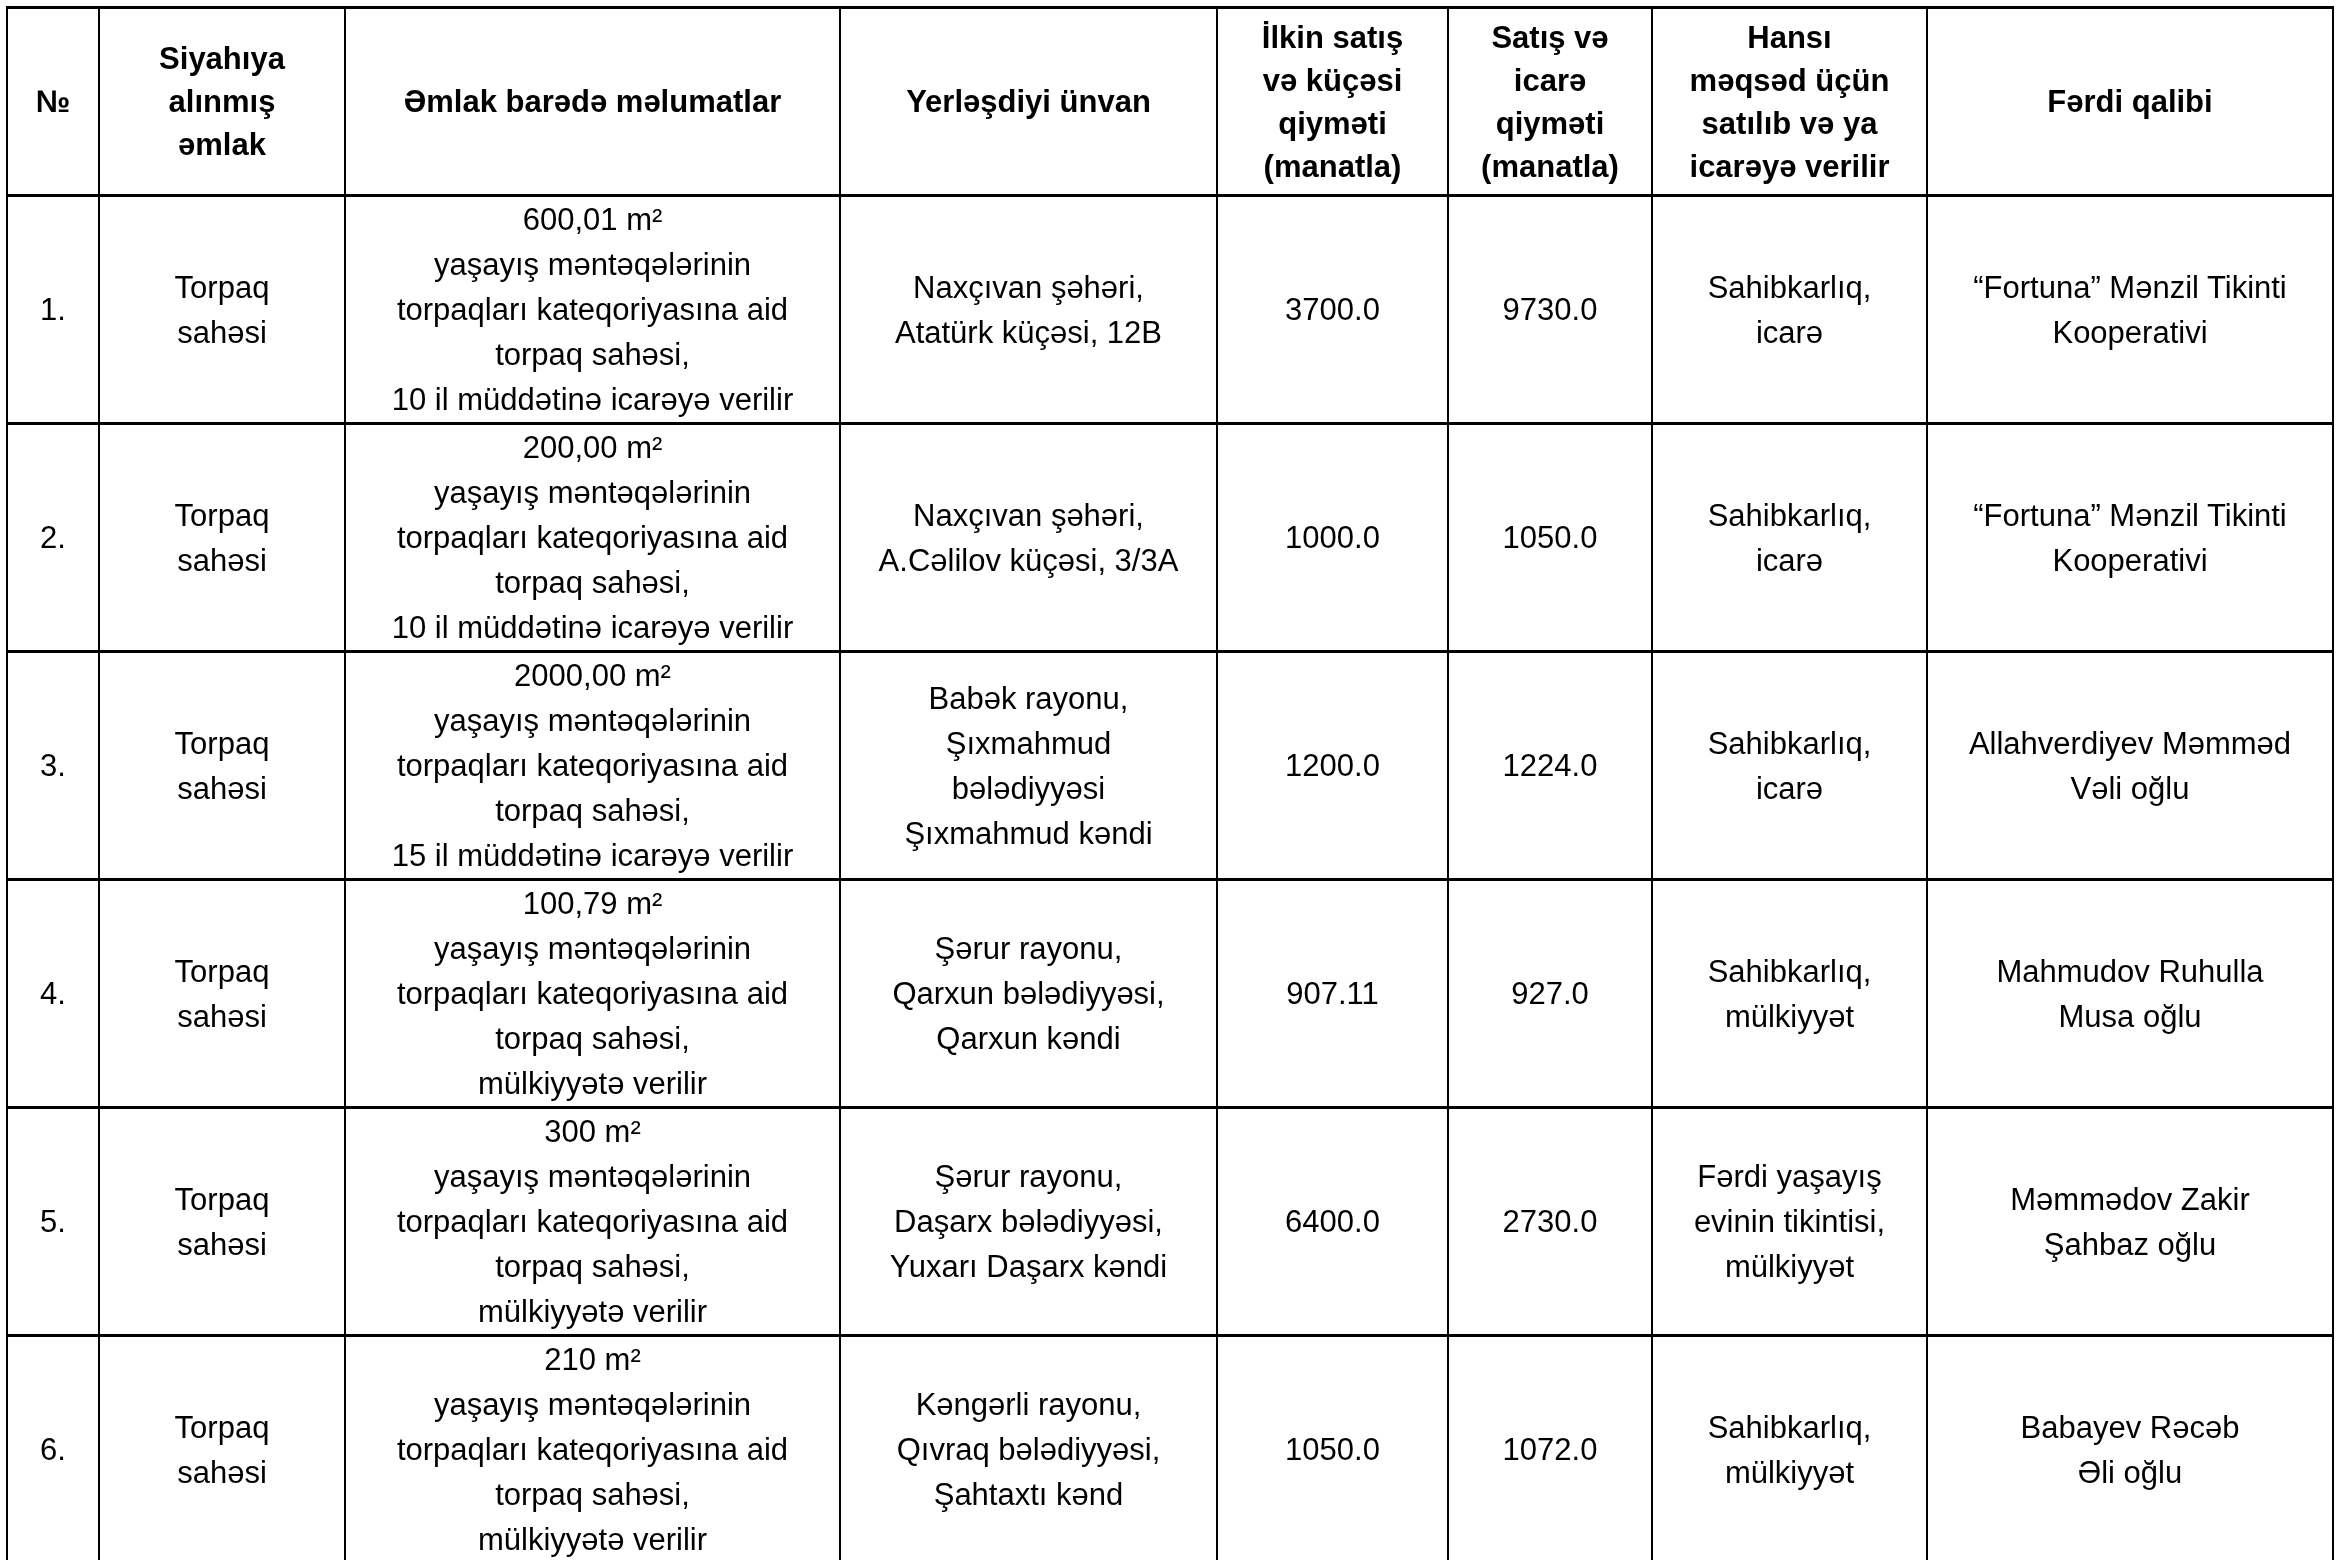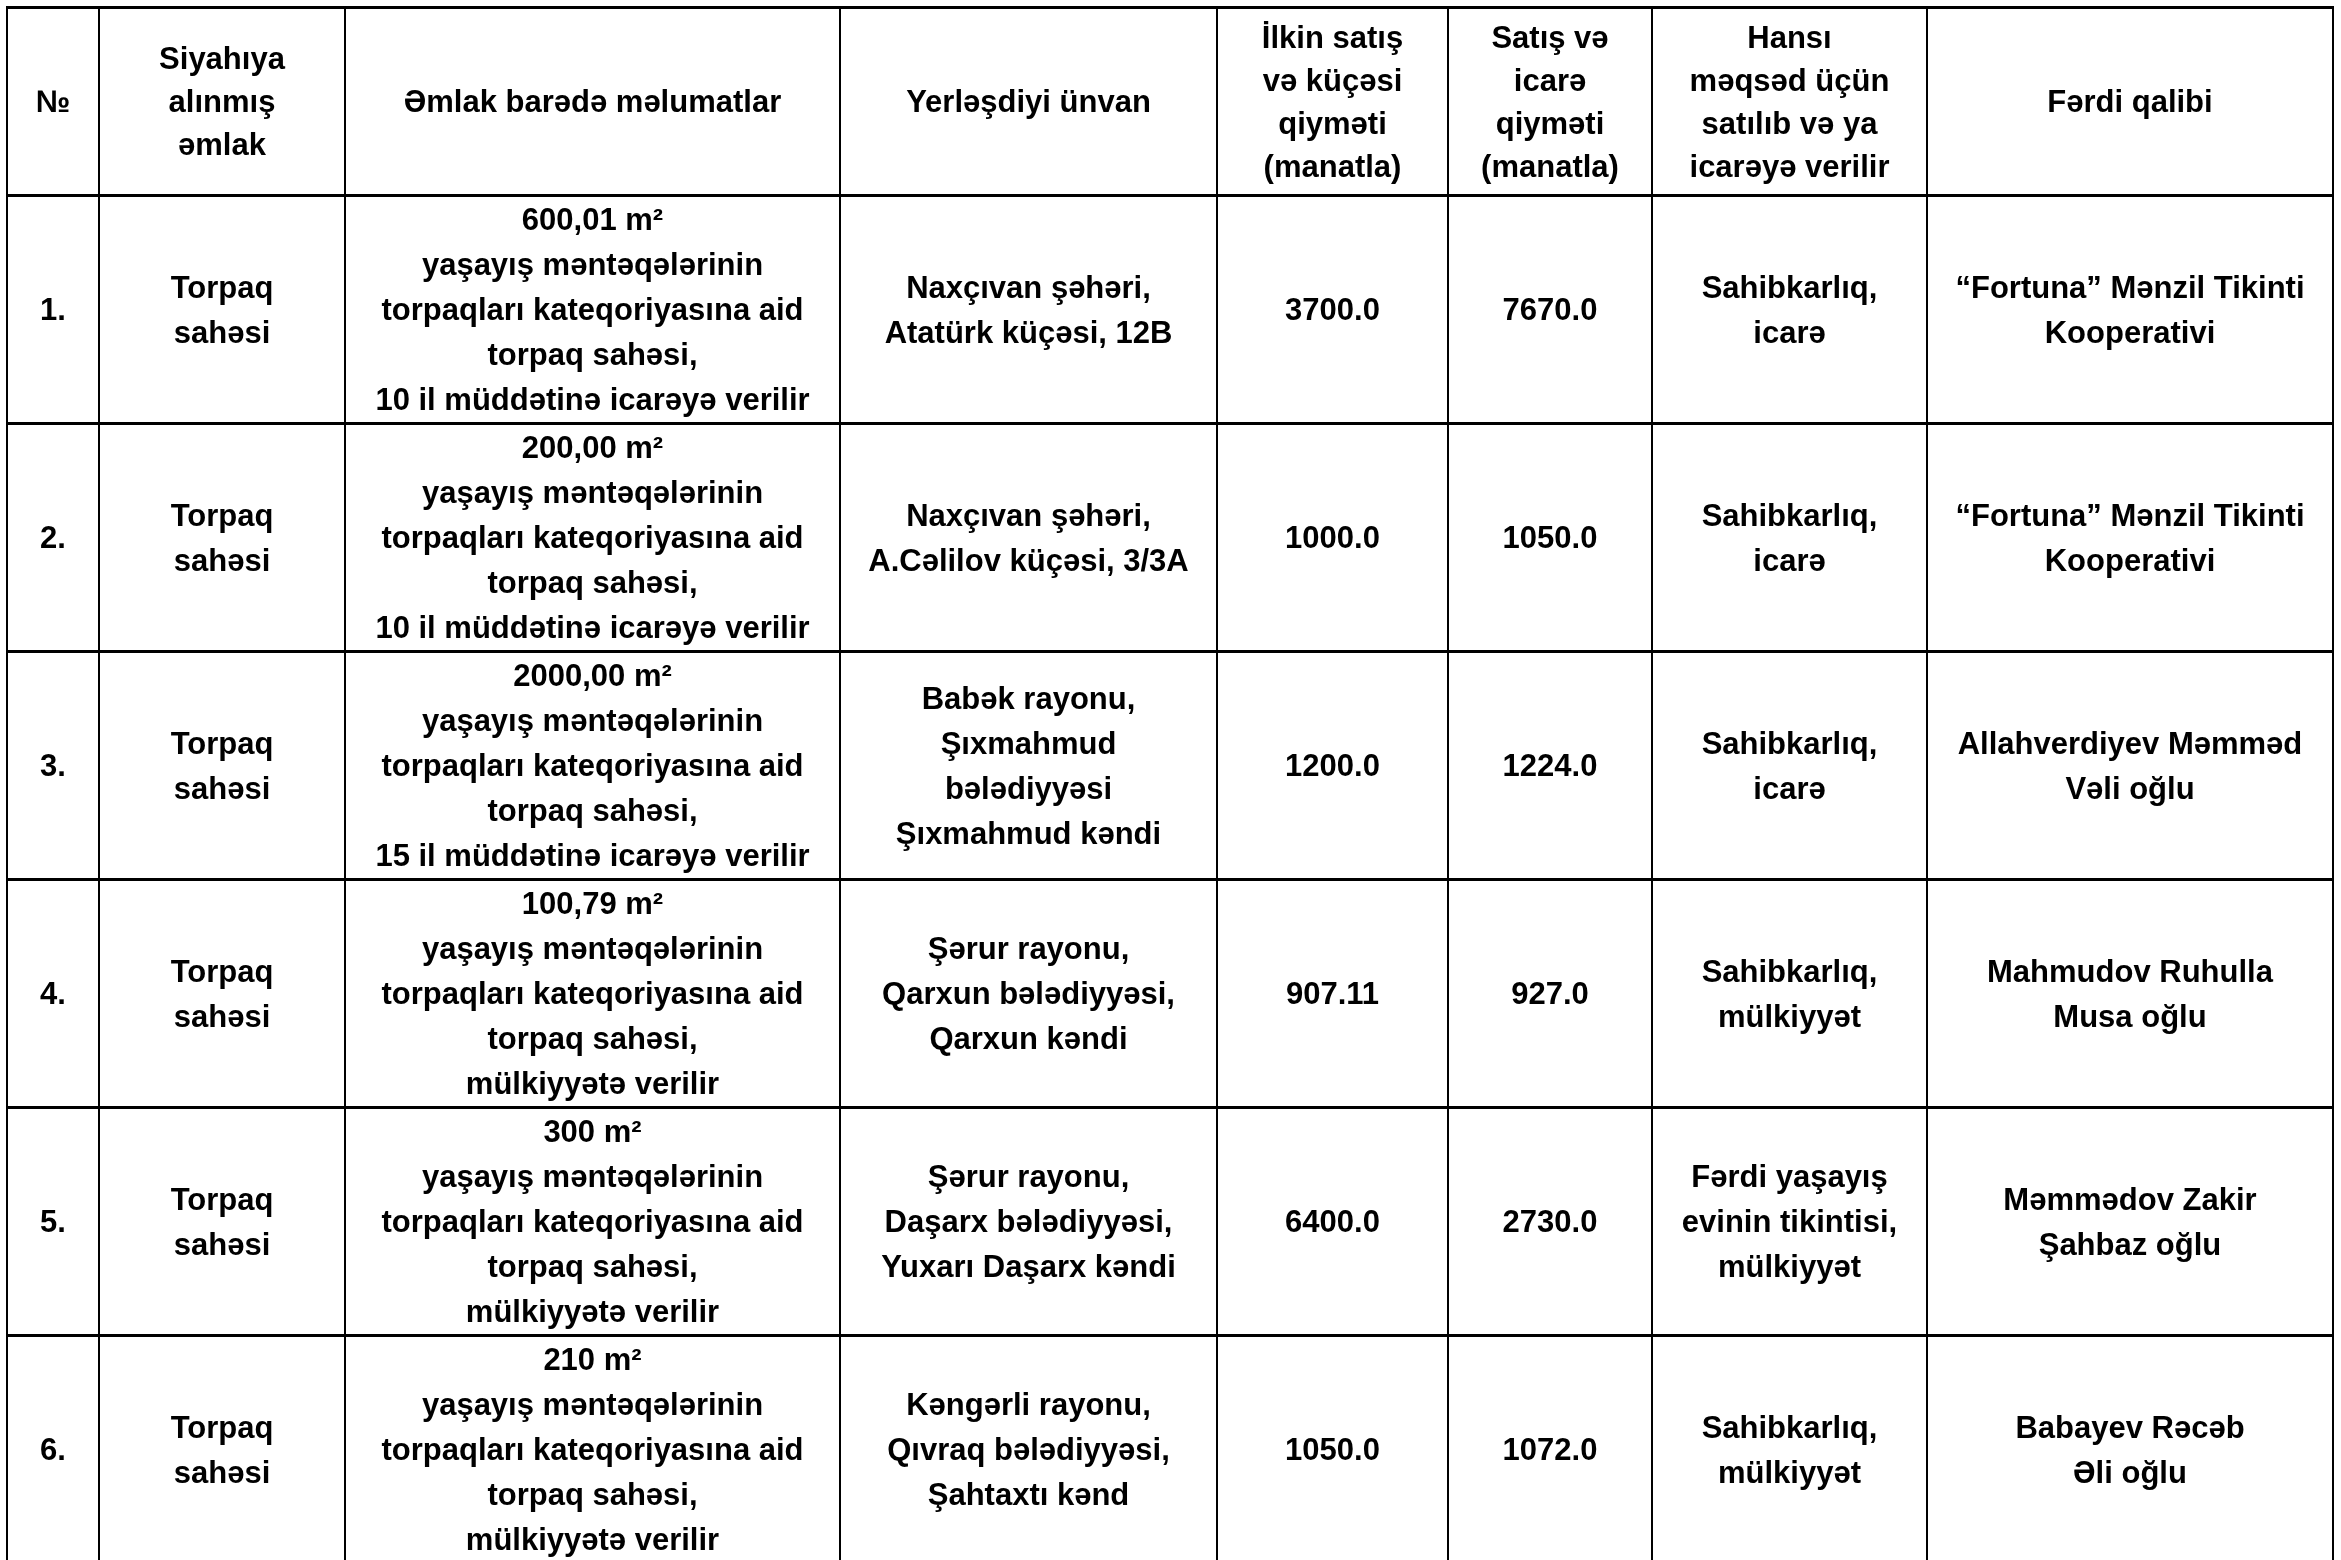--- a/index.html
+++ b/index.html
@@ -27,21 +27,21 @@
     border-right: 2.2px solid #000;
     border-top: 3.7px solid #000;
     border-bottom: 3.7px solid #000;
     text-align: center;
     vertical-align: middle;
     white-space: pre-line;
     font-size: 31px;
     line-height: 45px;
     padding: 0 4.5px;
     overflow: hidden;
-    font-weight: bold;
+    font-weight: normal;
   }
   table.auction thead th {
     font-weight: bold;
     height: 185px;
     line-height: 43px;
   }
   table.auction tbody tr {
     height: 222px;
   }
 </style>
@@ -89,21 +89,21 @@
         <td>Torpaq
 sahəsi</td>
         <td>600,01 m²
 yaşayış məntəqələrinin
 torpaqları kateqoriyasına aid
 torpaq sahəsi,
 10 il müddətinə icarəyə verilir</td>
         <td>Naxçıvan şəhəri,
 Atatürk küçəsi, 12B</td>
         <td>3700.0</td>
-        <td>7670.0</td>
+        <td>9730.0</td>
         <td>Sahibkarlıq,
 icarə</td>
         <td>“Fortuna” Mənzil Tikinti
 Kooperativi</td>
       </tr>
       <tr>
         <td>2.</td>
         <td>Torpaq
 sahəsi</td>
         <td>200,00 m²

